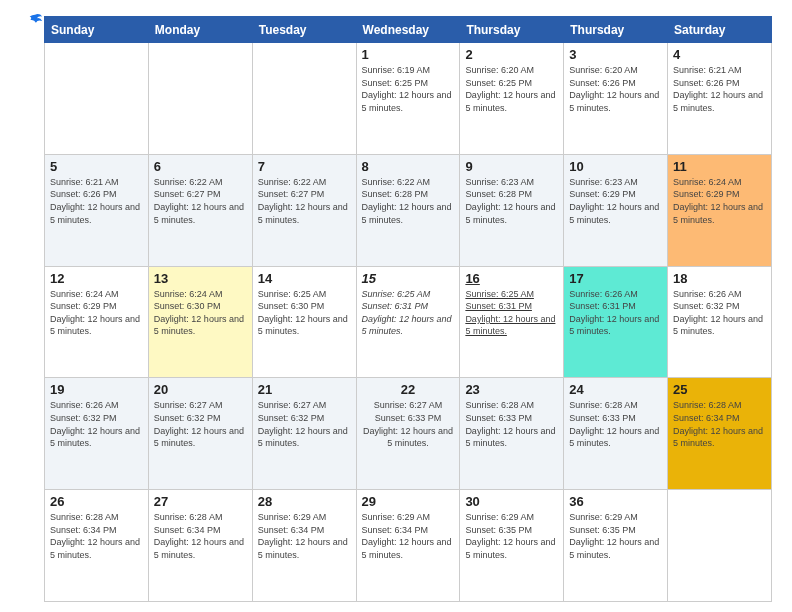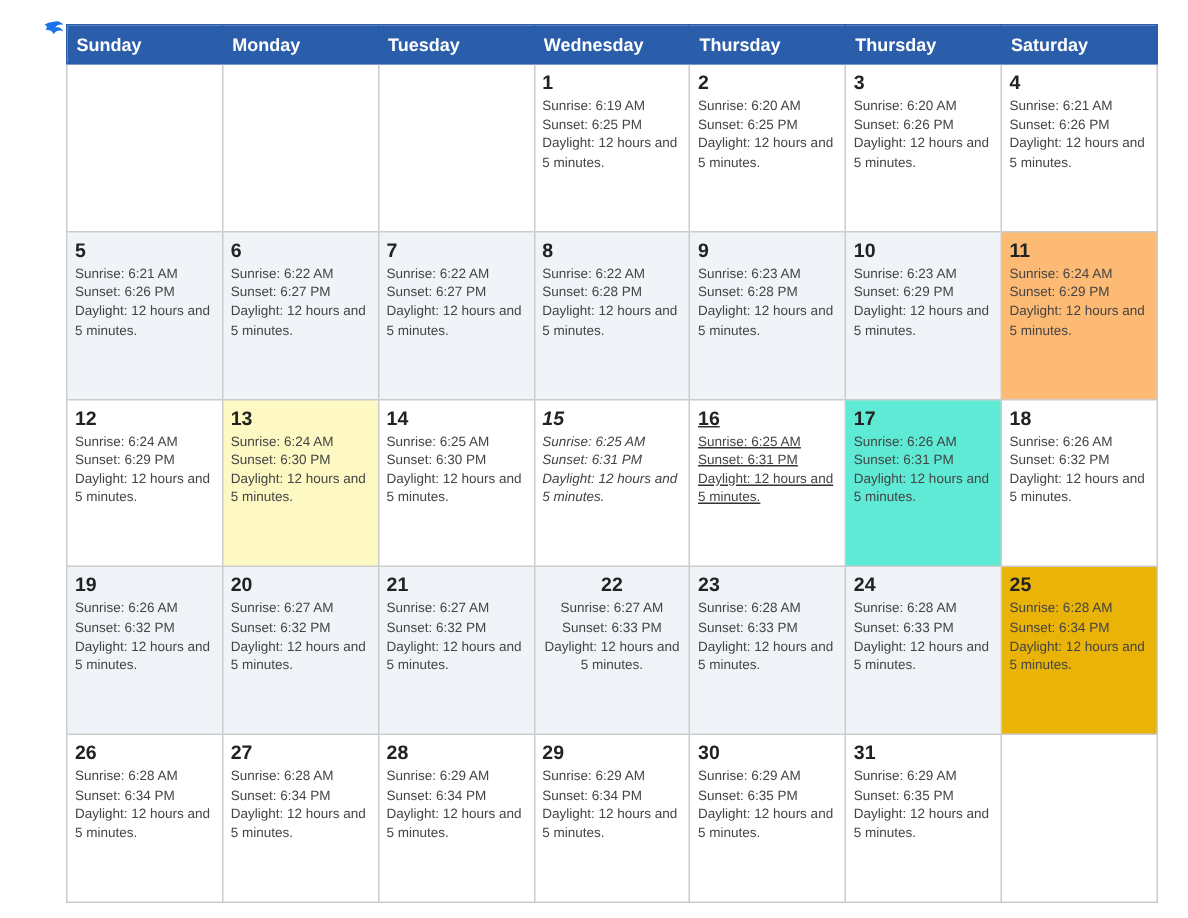--- a/index.html
+++ b/index.html
@@ -257,20 +257,20 @@
           </td>
           <td style="background-color: rgb(255, 255, 255);">
             <span class="day-number">29</span>
             <div class="day-info">Sunrise: 6:29 AM<br>Sunset: 6:34 PM<br>Daylight: 12 hours and 5 minutes.</div>
           </td>
           <td style="background-color: rgb(255, 255, 255);">
             <span class="day-number">30</span>
             <div class="day-info">Sunrise: 6:29 AM<br>Sunset: 6:35 PM<br>Daylight: 12 hours and 5 minutes.</div>
           </td>
           <td style="background-color: rgb(255, 255, 255);">
-            <span class="day-number">31</span>
+            <span class="day-number">36</span>
             <div class="day-info">Sunrise: 6:29 AM<br>Sunset: 6:35 PM<br>Daylight: 12 hours and 5 minutes.</div>
           </td>
           <td class="empty-cell"></td>
         </tr>
       </tbody>
   </table>
 </div>
 
 </body></html>

